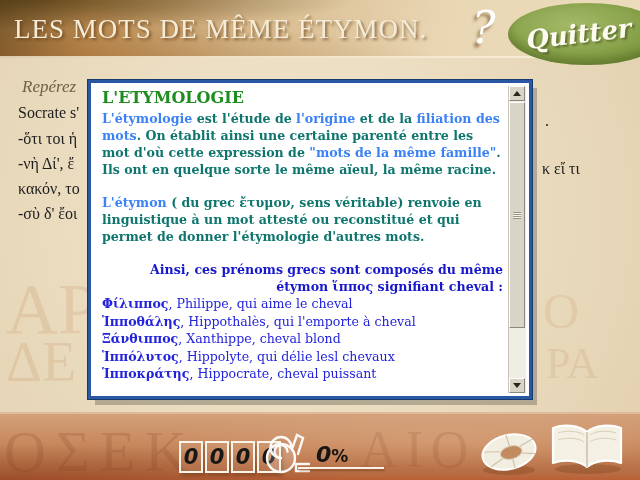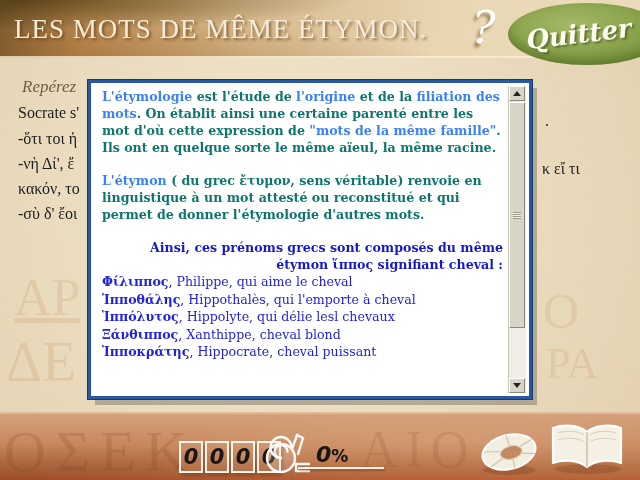--- a/index.html
+++ b/index.html
@@ -22,21 +22,21 @@
     text-shadow:-3px 4px 3px rgba(90,50,10,.5);cursor:pointer;}
   .quit{position:absolute;left:508px;top:3px;width:158px;height:62px;border-radius:50%;
     background:radial-gradient(ellipse at 40% 35%, #a3b968, #86a048 55%, #6f8c39 100%);
     box-shadow:inset 0 -6px 10px rgba(60,80,20,.4);cursor:pointer;}
   .quit span{position:absolute;left:18px;top:16px;display:block;
     font-family:"DejaVu Serif",serif;font-style:italic;font-weight:bold;font-size:26px;color:#fdfaf0;
     transform:rotate(-7deg);text-shadow:2px 2px 2px rgba(60,70,20,.55);}
 
   
   .wm{position:absolute;font-family:"Liberation Serif",serif;color:#b06a30;pointer-events:none;}
-  .wm1{left:14px;top:268px;font-size:52px;opacity:.14;text-decoration:underline;}
+  .wm1{left:6px;top:268px;font-size:72px;opacity:.14;}
   .wm2{left:6px;top:330px;font-size:56px;opacity:.14;}
   .wm3{left:543px;top:282px;font-size:50px;opacity:.12;}
   .wm4{left:546px;top:338px;font-size:44px;opacity:.12;}
   .bg-prompt{position:absolute;left:22px;top:77px;
     font-family:"Liberation Serif",serif;font-style:italic;font-size:17px;color:#6e6142;}
   .bg-line{position:absolute;left:18px;font-family:"Liberation Serif",serif;font-size:16px;color:#1e1e1e;}
   .bgl0{top:104px}.bgl1{top:130px}.bgl2{top:155px}.bgl3{top:180px}.bgl4{top:205px}
   .bg-frag{position:absolute;font-family:"Liberation Serif",serif;font-size:16px;color:#1e1e1e;}
   .frag0{left:545px;top:112px}.frag1{left:542px;top:160px}
 
@@ -117,28 +117,29 @@
   <div class="bg-line bgl0">Socrate s'</div>
   <div class="bg-line bgl1">-ὅτι τοι ἡ</div>
   <div class="bg-line bgl2">-νὴ Δί', ἔ</div>
   <div class="bg-line bgl3">κακόν, το</div>
   <div class="bg-line bgl4">-σὺ δ' ἔοι</div>
   <div class="bg-frag frag0">.</div>
   <div class="bg-frag frag1">κ εἴ τι</div>
 
   <div class="dialog">
     <div class="dialog-content">
+      <h2 class="dialog-title">L'ETYMOLOGIE</h2>
       <p class="para"><span class="red">L'étymologie</span><span class="blue"> est l'étude de </span><span class="red">l'origine</span><span class="blue"> et de la </span><span class="red">filiation des mots</span><span class="blue">. On établit ainsi une certaine parenté entre les mot d'où cette expression de </span><span class="red">"mots de la même famille"</span><span class="blue">. Ils ont en quelque sorte le même aïeul, la même racine.</span></p>
       <p class="para"><span class="red">L'étymon</span><span class="blue"> ( du grec ἔτυμον, sens véritable) renvoie en linguistique à un mot attesté ou reconstitué et qui permet de donner l'étymologie d'autres mots.</span></p>
       <p class="para p3">Ainsi, ces prénoms grecs  sont composés du même étymon ἵππος signifiant cheval :</p>
       <div>
         <div class="name-line"><span class="greek">Φίλιππος</span><span>, Philippe, qui aime le cheval</span></div>
         <div class="name-line"><span class="greek">Ἱπποθάλης</span><span>, Hippothalès, qui l'emporte à cheval</span></div>
+        <div class="name-line"><span class="greek">Ξάνθιππος</span><span>, Xanthippe, cheval blond</span></div>
         <div class="name-line"><span class="greek">Ἱππόλυτος</span><span>, Hippolyte, qui délie lesl chevaux</span></div>
-        <div class="name-line"><span class="greek">Ξάνθιππος</span><span>, Xanthippe, cheval blond</span></div>
         <div class="name-line"><span class="greek">Ἱπποκράτης</span><span>, Hippocrate, cheval puissant</span></div>
       </div>
     </div>
 
     <div class="sbar">
       <div class="sb-btn sb-up">
           <span class="tri-up"></span>
         </div>
       <div class="sb-thumb">
           <span class="grip"></span>

